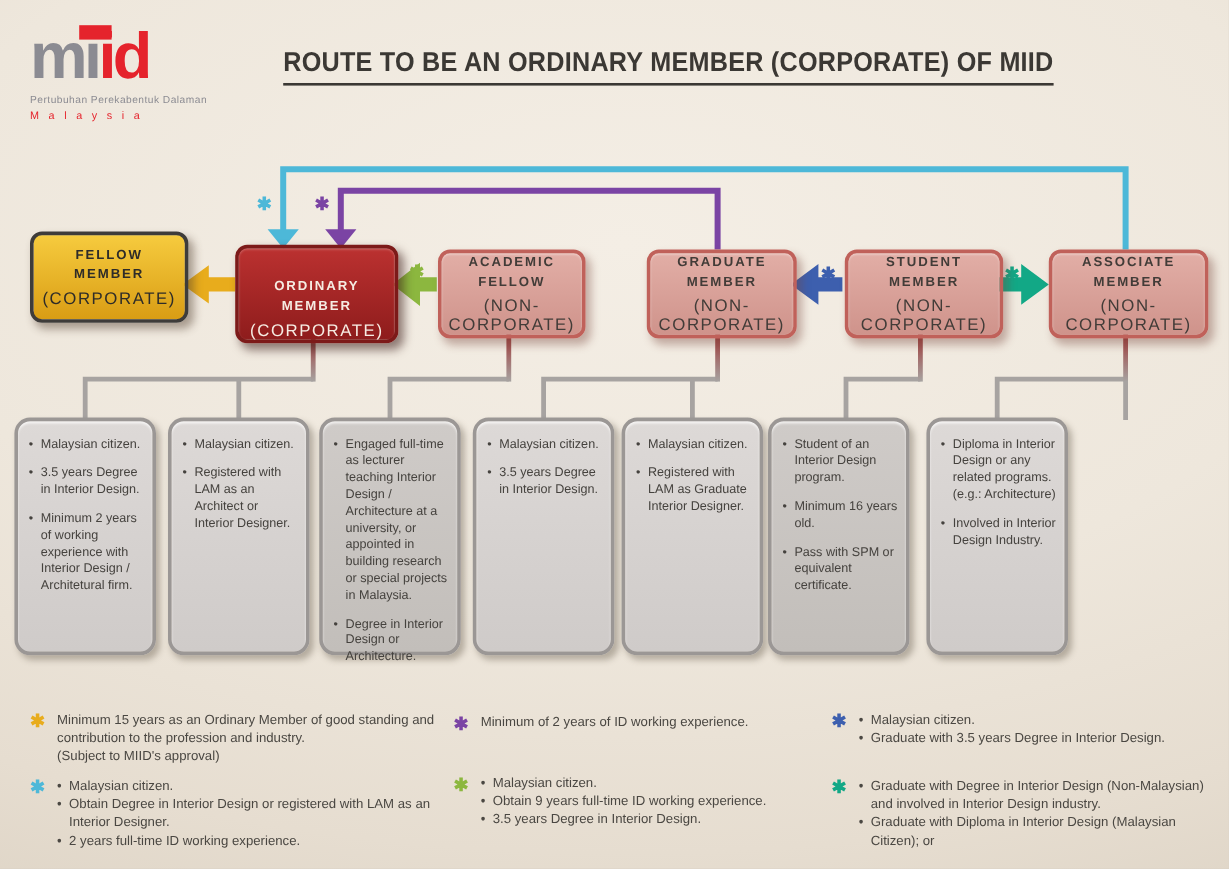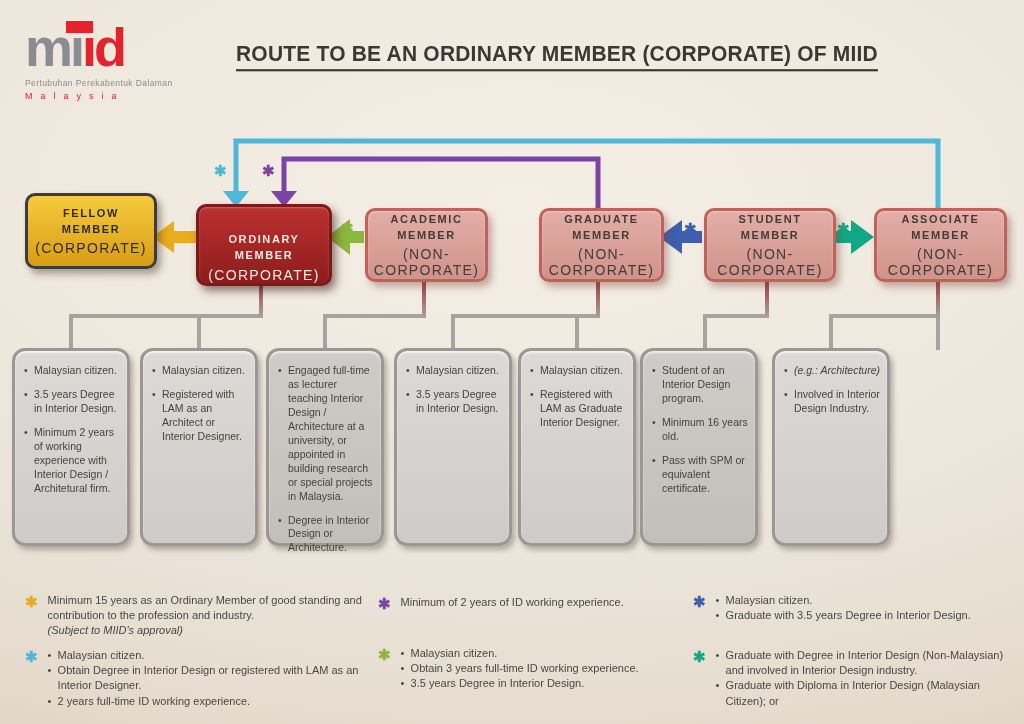--- a/index.html
+++ b/index.html
@@ -46,21 +46,21 @@
   
   .req{
     position:absolute; top:348px; height:198px; box-sizing:border-box;
     background:linear-gradient(#ddd9d7,#cfcbc9); border:3px solid #9b9795; border-radius:13px;
     box-shadow:3px 4px 5px rgba(90,78,64,.38), inset 0 2px 2px rgba(255,255,255,.7);
     color:#45423e; font-size:10.5px; line-height:1.33; padding:13px 7px 0 9px;
   }
   .req.dark{background:linear-gradient(#cfcbc8,#c2beba);}
   .li{position:relative; padding-left:10px; margin-bottom:10px;}
   .li::before{content:"•"; position:absolute; left:0; top:0;}
-  .note{font-style:italic; display:block;}
+  .note{display:block;}
   
   .ast{position:absolute; font-size:15px; font-weight:bold; line-height:1;}
   .c-yellow{color:#e8ac1c;} .c-green{color:#8cb73f;} .c-blue{color:#3d5fae;}
   .c-teal{color:#12a886;} .c-cyan{color:#4db8d8;} .c-purple{color:#7b44a4;}
   
   .legend-item{position:absolute; display:flex; gap:10px; font-size:11px; color:#4a4742; line-height:1.38;}
   .legend-item .ast-l{font-size:15px; font-weight:bold; flex:0 0 auto; margin-top:-1px;}
   .legend-item .li{margin-bottom:0;}
   svg.wires{position:absolute; left:0; top:0;}
 </style>
@@ -127,21 +127,21 @@
 
   <div class="member fellow">
     <div class="m-name">FELLOW MEMBER</div>
     <div class="m-sub">(CORPORATE)</div>
   </div>
   <div class="member ordinary">
     <div class="m-name">ORDINARY MEMBER</div>
     <div class="m-sub">(CORPORATE)</div>
   </div>
   <div class="member pink academic">
-    <div class="m-name">ACADEMIC MEMBER</div>
+    <div class="m-name">ACADEMIC FELLOW</div>
     <div class="m-sub">(NON-CORPORATE)</div>
   </div>
   <div class="member pink graduate">
     <div class="m-name">GRADUATE MEMBER</div>
     <div class="m-sub">(NON-CORPORATE)</div>
   </div>
   <div class="member pink student">
     <div class="m-name">STUDENT MEMBER</div>
     <div class="m-sub">(NON-CORPORATE)</div>
   </div>
@@ -170,21 +170,21 @@
   <div class="req" style="left:518px; width:118px;">
     <div class="li"><span>Malaysian citizen.</span></div>
     <div class="li"><span>Registered with LAM as Graduate Interior Designer.</span></div>
   </div>
   <div class="req dark" style="left:640px; width:118px;">
     <div class="li"><span>Student of an Interior Design program.</span></div>
     <div class="li"><span>Minimum 16 years old.</span></div>
     <div class="li"><span>Pass with SPM or equivalent certificate.</span></div>
   </div>
   <div class="req" style="left:772px; width:118px;">
-    <div class="li"><span class="note">(e.g.: Architecture)</span></div>
+    <div class="li"><span>Diploma in Interior Design or any related programs.</span><span class="note">(e.g.: Architecture)</span></div>
     <div class="li"><span>Involved in Interior Design Industry.</span></div>
   </div>
 
   <div class="legend-item" style="left:25px; top:593px; width:340px;">
     <span class="ast-l c-yellow">✱</span>
     <div>
       <div>Minimum 15 years as an Ordinary Member of good standing and contribution to the profession and industry.</div>
       <div class="note">(Subject to MIID's approval)</div>
     </div>
   </div>
@@ -197,21 +197,21 @@
     </div>
   </div>
   <div class="legend-item" style="left:378px; top:595px; width:300px;">
     <span class="ast-l c-purple">✱</span>
     <div>Minimum of 2 years of ID working experience.</div>
   </div>
   <div class="legend-item" style="left:378px; top:646px; width:300px;">
     <span class="ast-l c-green">✱</span>
     <div>
       <div class="li"><span>Malaysian citizen.</span></div>
-      <div class="li"><span>Obtain 3 years full-time ID working experience.</span></div>
+      <div class="li"><span>Obtain 9 years full-time ID working experience.</span></div>
       <div class="li"><span>3.5 years Degree in Interior Design.</span></div>
     </div>
   </div>
   <div class="legend-item" style="left:693px; top:593px; width:330px;">
     <span class="ast-l c-blue">✱</span>
     <div>
       <div class="li"><span>Malaysian citizen.</span></div>
       <div class="li"><span>Graduate with 3.5 years Degree in Interior Design.</span></div>
     </div>
   </div>

